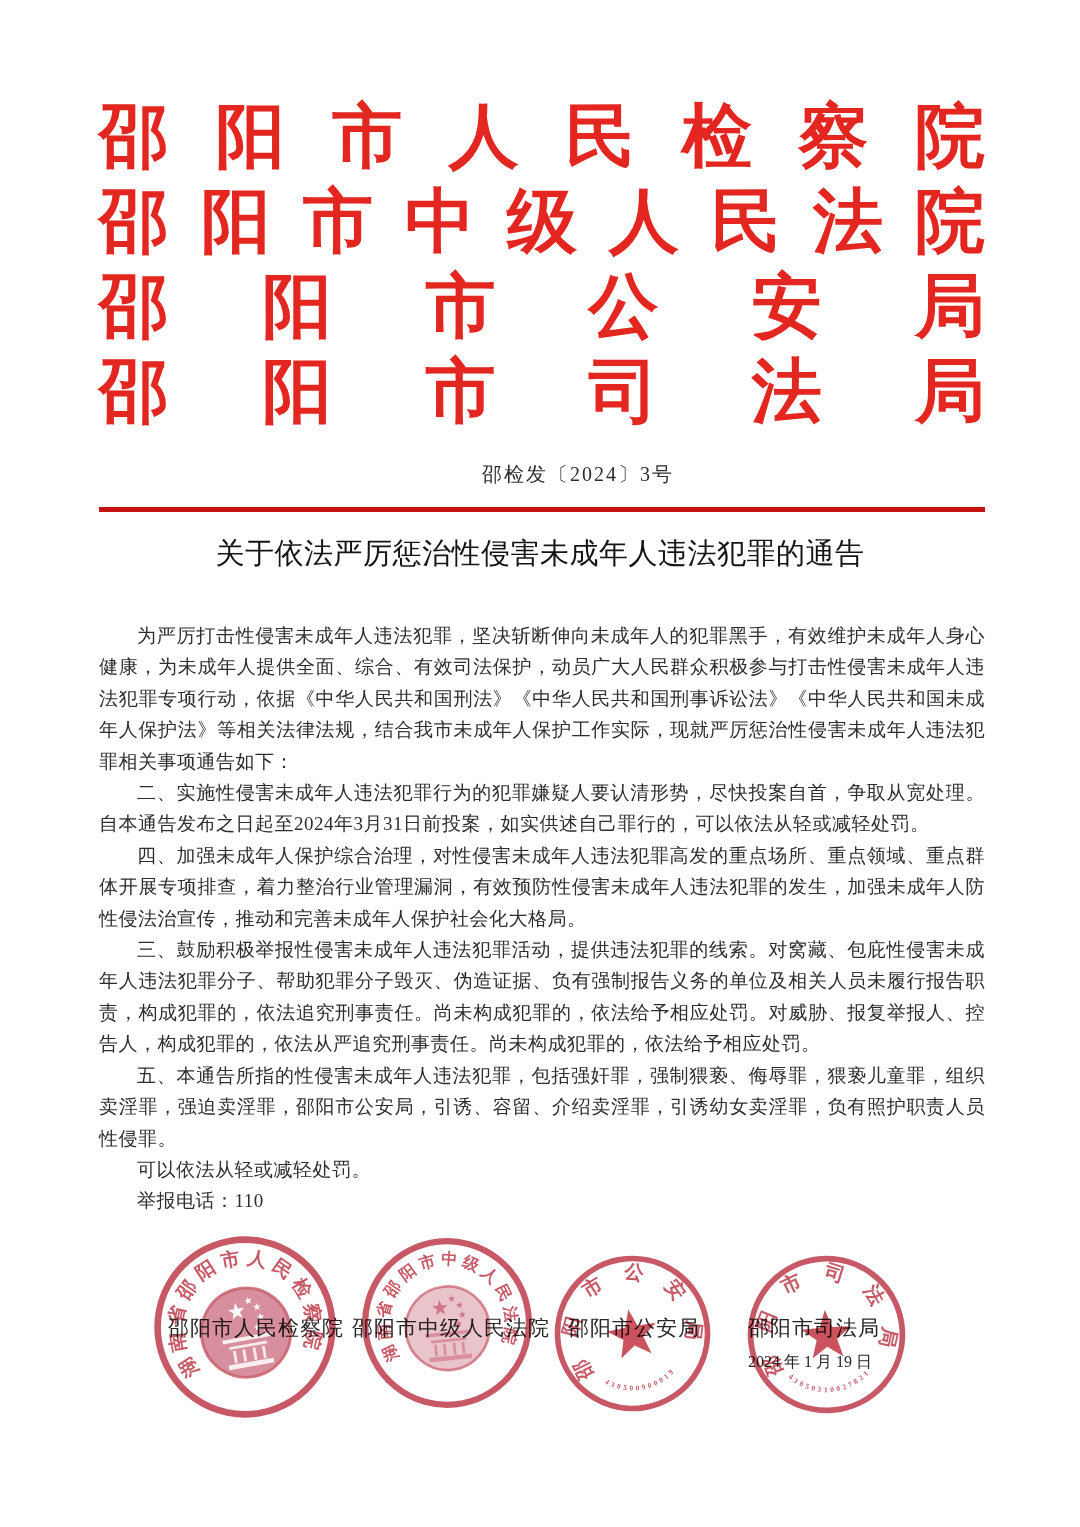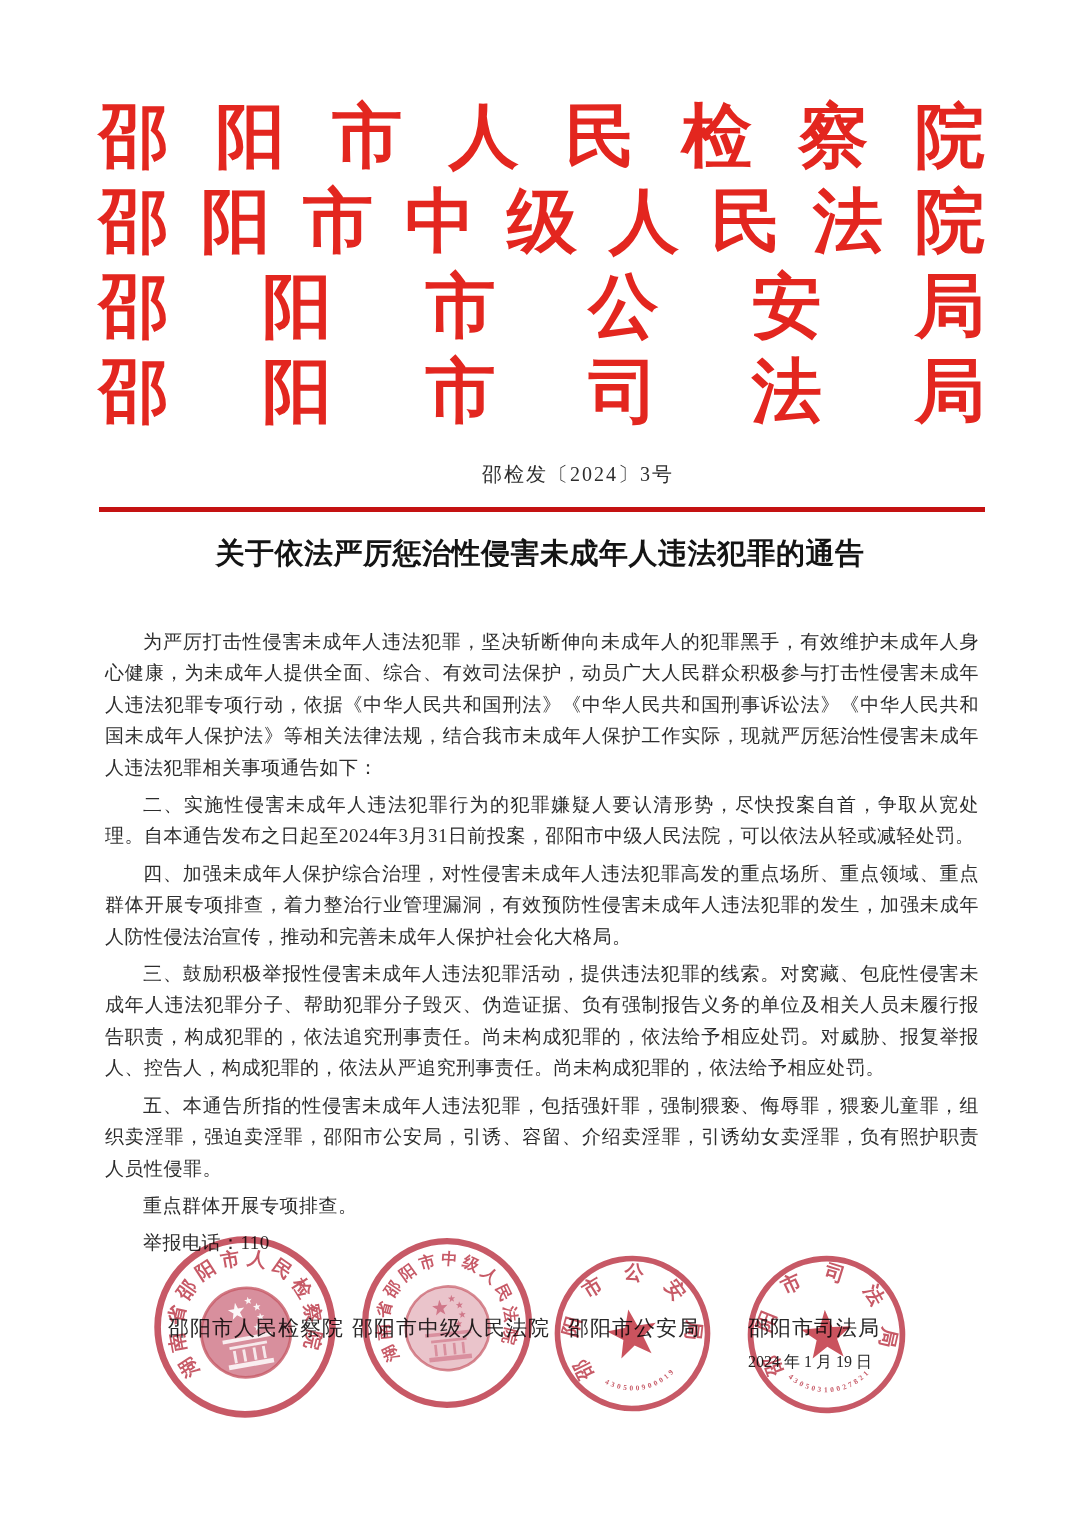--- a/index.html
+++ b/index.html
@@ -27,30 +27,30 @@
     text-align:center;font-size:20px;letter-spacing:2px;color:#2d2d2d;padding-left:38px;
   }
   
   .red-rule{
     position:absolute;left:99px;top:507px;width:886px;height:5px;
     background:#c41212;
   }
   
   .notice-title{
     position:absolute;left:0;top:534px;width:100%;
-    text-align:center;font-size:29px;font-weight:bold;color:#141414;
+    text-align:center;font-size:29px;font-weight:normal;color:#141414;
     letter-spacing:0.5px;margin:0;
   }
   
   .body-text{
     position:absolute;left:99px;top:620px;width:886px;
     color:#2d2d2d;
   }
   .body-text p{
-    margin:6px;
+    margin:0;
     font-size:19px;line-height:31.4px;
     text-align:justify;text-indent:2em;
     letter-spacing:0.5px;
   }
   
   .sig{
     position:absolute;top:1314px;
     font-size:21px;color:#262626;letter-spacing:1px;white-space:nowrap;
   }
   .sig-1{left:168px;} .sig-2{left:352px;} .sig-3{left:568px;} .sig-4{left:748px;}
@@ -120,25 +120,25 @@
   </div>
 
   <div class="doc-number">邵检发〔2024〕3号</div>
 
   <div class="red-rule"></div>
 
   <h1 class="notice-title">关于依法严厉惩治性侵害未成年人违法犯罪的通告</h1>
 
   <div class="body-text">
     <p>为严厉打击性侵害未成年人违法犯罪，坚决斩断伸向未成年人的犯罪黑手，有效维护未成年人身心健康，为未成年人提供全面、综合、有效司法保护，动员广大人民群众积极参与打击性侵害未成年人违法犯罪专项行动，依据《中华人民共和国刑法》《中华人民共和国刑事诉讼法》《中华人民共和国未成年人保护法》等相关法律法规，结合我市未成年人保护工作实际，现就严厉惩治性侵害未成年人违法犯罪相关事项通告如下：</p>
-    <p>二、实施性侵害未成年人违法犯罪行为的犯罪嫌疑人要认清形势，尽快投案自首，争取从宽处理。自本通告发布之日起至2024年3月31日前投案，邵阳市中级人民法院，可以依法从轻或减轻处罚。</p>
+    <p>二、实施性侵害未成年人违法犯罪行为的犯罪嫌疑人要认清形势，尽快投案自首，争取从宽处理。自本通告发布之日起至2024年3月31日前投案，如实供述自己罪行的，可以依法从轻或减轻处罚。</p>
     <p>四、加强未成年人保护综合治理，对性侵害未成年人违法犯罪高发的重点场所、重点领域、重点群体开展专项排查，着力整治行业管理漏洞，有效预防性侵害未成年人违法犯罪的发生，加强未成年人防性侵法治宣传，推动和完善未成年人保护社会化大格局。</p>
     <p>三、鼓励积极举报性侵害未成年人违法犯罪活动，提供违法犯罪的线索。对窝藏、包庇性侵害未成年人违法犯罪分子、帮助犯罪分子毁灭、伪造证据、负有强制报告义务的单位及相关人员未履行报告职责，构成犯罪的，依法追究刑事责任。尚未构成犯罪的，依法给予相应处罚。对威胁、报复举报人、控告人，构成犯罪的，依法从严追究刑事责任。尚未构成犯罪的，依法给予相应处罚。</p>
     <p>五、本通告所指的性侵害未成年人违法犯罪，包括强奸罪，强制猥亵、侮辱罪，猥亵儿童罪，组织卖淫罪，强迫卖淫罪，邵阳市公安局，引诱、容留、介绍卖淫罪，引诱幼女卖淫罪，负有照护职责人员性侵罪。</p>
-    <p>重点群体开展专项排查。</p>
+    <p>可以依法从轻或减轻处罚。</p>
     <p>举报电话：110</p>
   </div>
 
   <span class="sig sig-1">邵阳市人民检察院</span>
   <span class="sig sig-2">邵阳市中级人民法院</span>
   <span class="sig sig-3">邵阳市公安局</span>
   <span class="sig sig-4">邵阳市司法局</span>
 
   <div class="doc-date">2024 年 1 月 19 日</div>
 

